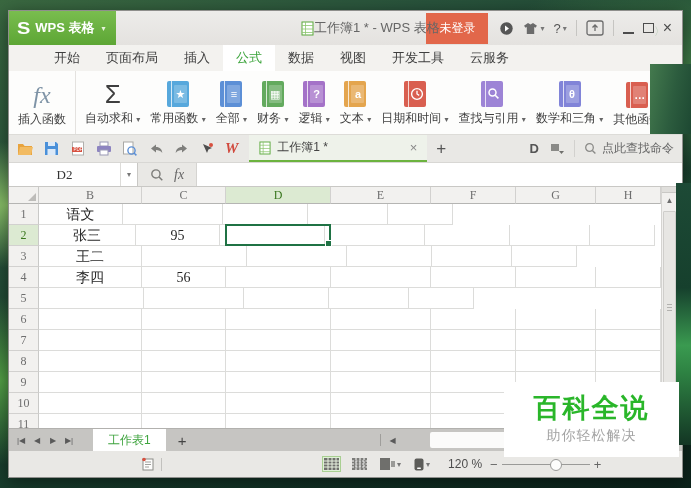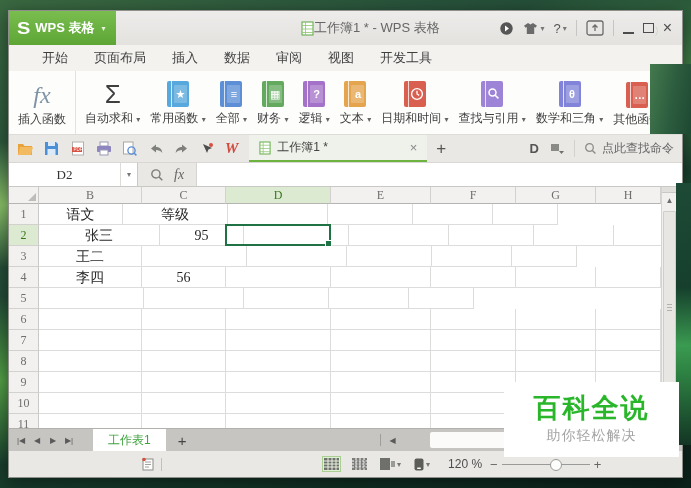--- a/index.html
+++ b/index.html
@@ -25,21 +25,21 @@
   .tb-right{margin-left:auto;display:flex;align-items:center;gap:9px;padding-right:10px;}
   .login-btn{background:#e2674a;color:#fff;font-size:12px;padding:7px 13px;margin-right:2px;}
   .tb-ic{display:flex;align-items:center;gap:2px;color:#555;}
   .tb-sep{width:1px;height:16px;background:#c6c5c2;}
   .help-q{font-size:13px;color:#555;}
   .caret8{font-size:8px;color:#777;}
   .win-min{width:11px;height:9px;border-bottom:2px solid #4c4c4c;}
   .win-max{width:9px;height:8px;border:1.5px solid #4c4c4c;}
   .win-close{font-size:16px;color:#4c4c4c;line-height:1;}
   
-  .menurow{height:26px;flex:0 0 26px;background:#f3f2ef;display:flex;align-items:stretch;padding-left:20px;}
+  .menurow{height:26px;flex:0 0 26px;background:#f3f2ef;display:flex;align-items:stretch;padding-left:32px;}
   .mtab{padding:0 13px;font-size:13px;color:#3f3f3f;display:flex;align-items:center;cursor:default;}
   .mtab.active{background:#fff;color:#3ba43b;}
   
   .ribbon{position:relative;height:63px;flex:0 0 63px;background:#fdfdfc;border-bottom:1px solid #dddcd8;display:flex;align-items:center;padding-left:4px;}
   .ritems{display:flex;align-items:center;height:100%;}
   .ritem{display:flex;flex-direction:column;align-items:center;justify-content:center;gap:3px;padding:0 5px;height:100%;}
   .ritem.sep{border-right:1px solid #e4e2df;padding-right:9px;margin-right:4px;}
   .ric{height:30px;display:flex;align-items:center;justify-content:center;}
   .fxic{font-family:"Liberation Serif","DejaVu Serif",serif;font-style:italic;font-size:24px;color:#7e93a6;}
   .sigic{font-size:26px;color:#3f3f3f;line-height:1;}
@@ -135,20 +135,21 @@
         <span class="logo-caret">▾</span>
       </div>
       <div class="doc-title">
         <svg width="13" height="15" viewBox="0 0 13 15">
             <rect x="1" y="1" width="11" height="13" fill="#fff" stroke="#59a83a"></rect>
             <path d="M1 4.5h11M1 8h11M1 11.5h11M4.5 1v13" stroke="#8cc56f" stroke-width="0.8"></path>
           </svg>
         <span>工作簿1 * - WPS 表格</span>
       </div>
       <div class="tb-right">
+        <div class="login-btn">未登录</div>
         <div class="tb-ic">
           <svg width="15" height="15" viewBox="0 0 15 15">
               <circle cx="7.5" cy="7.5" r="6.2" fill="#565656"></circle>
               <path d="M6 4.5l4 3-4 3z" fill="#fff"></path>
             </svg>
         </div>
         <div class="tb-ic">
           <svg width="15" height="13" viewBox="0 0 15 13">
               <path d="M5 1l2.5 1.6L10 1l4 2.8-1.6 2-1.2-.8V12H3.8V5L2.6 5.8 1 3.8z" fill="#6b6b6b"></path>
             </svg>
@@ -175,24 +176,25 @@
         <div class="tb-ic">
             <span class="win-close">×</span>
           </div>
       </div>
     </div>
 
     <div class="menurow" id="menu-tabs">
         <div class="mtab">开始</div>
         <div class="mtab">页面布局</div>
         <div class="mtab">插入</div>
+        <div class="mtab active">公式</div>
         <div class="mtab">数据</div>
-        <div class="mtab">审阅</div>
         <div class="mtab">视图</div>
         <div class="mtab">开发工具</div>
+        <div class="mtab">云服务</div>
       </div>
 
     <div class="ribbon">
       <div class="ritems" id="ribbon-items">
           <div class="ritem sep">
             <div class="ric fxic">fx</div>
             <div class="rlabel">插入函数</div>
           </div>
           <div class="ritem">
             <div class="ric sigic">Σ</div>
@@ -382,29 +384,28 @@
             <div class="gch" style="width:84px;line-height:17px">C</div>
             <div class="gch selhead" style="width:105px;line-height:17px">D</div>
             <div class="gch" style="width:100px;line-height:17px">E</div>
             <div class="gch" style="width:85px;line-height:17px">F</div>
             <div class="gch" style="width:80px;line-height:17px">G</div>
             <div class="gch" style="width:65px;line-height:17px">H</div>
           </div>
           <div class="grow" style="height:21px">
             <div class="grh" style="width:30px;line-height:21px">1</div>
             <div class="gc" style="width:84px;line-height:21px">语文</div>
-            <div class="gc" style="width:105px;line-height:21px">等级</div>
             <div class="gc" style="width:100px;line-height:21px"></div>
             <div class="gc" style="width:85px;line-height:21px"></div>
             <div class="gc" style="width:80px;line-height:21px"></div>
             <div class="gc" style="width:65px;line-height:21px"></div>
           </div>
           <div class="grow" style="height:21px">
             <div class="grh selhead" style="width:30px;line-height:21px">2</div>
-            <div class="gc" style="width:121px;line-height:21px">张三</div>
+            <div class="gc" style="width:97px;line-height:21px">张三</div>
             <div class="gc" style="width:84px;line-height:21px">95</div>
             <div class="gc" style="width:105px;line-height:21px"></div>
             <div class="gc" style="width:100px;line-height:21px"></div>
             <div class="gc" style="width:85px;line-height:21px"></div>
             <div class="gc" style="width:80px;line-height:21px"></div>
             <div class="gc" style="width:65px;line-height:21px"></div>
           </div>
           <div class="grow" style="height:21px">
             <div class="grh" style="width:30px;line-height:21px">3</div>
             <div class="gc" style="width:103px;line-height:21px">王二</div>

